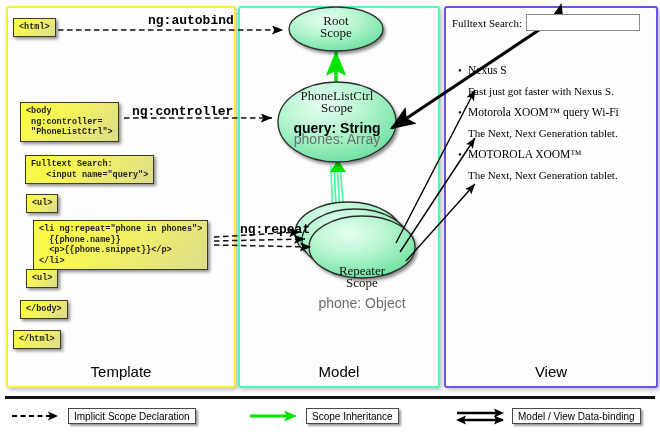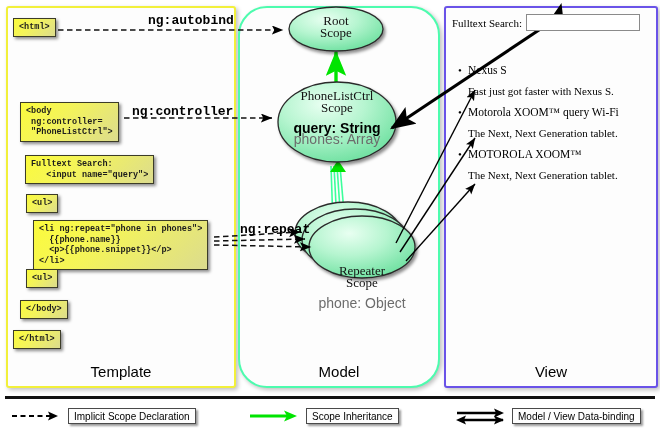--- a/index.html
+++ b/index.html
@@ -9,21 +9,21 @@
     font-family:"Liberation Sans", sans-serif;
     overflow:hidden;
     position:relative;
   }
   #stage{position:absolute;left:0;top:0;width:660px;height:435px;}
 
   
   .panel{position:absolute;background:#fdfdfd;border-style:solid;border-width:2px;border-radius:3px;
          box-shadow:2px 2px 4px rgba(0,0,0,.25);}
   #panel-template{left:6px;  top:6px; width:226px; height:378px; border-color:#f2f03a;}
-  #panel-model   {left:238px;top:6px; width:198px; height:378px; border-color:#4dfcae;border-radius:29px;}
+  #panel-model   {left:238px;top:6px; width:198px; height:378px; border-color:#4dfcae;}
   #panel-view    {left:444px;top:6px; width:210px; height:378px; border-color:#6a53e8;}
   .panel-label{position:absolute;bottom:6px;left:0;width:100%;text-align:center;
                font-size:15px;color:#000;font-family:"Liberation Sans", sans-serif;}
 
   
   .codebox{position:absolute;
     background:linear-gradient(135deg,#fbfb3c 0%,#f4f45a 40%,#dcdc8e 100%);
     border:1.5px solid #3c3c28;
     box-shadow:2px 2px 3px rgba(0,0,0,.45);
     font-family:"Liberation Mono","DejaVu Sans Mono",monospace;

